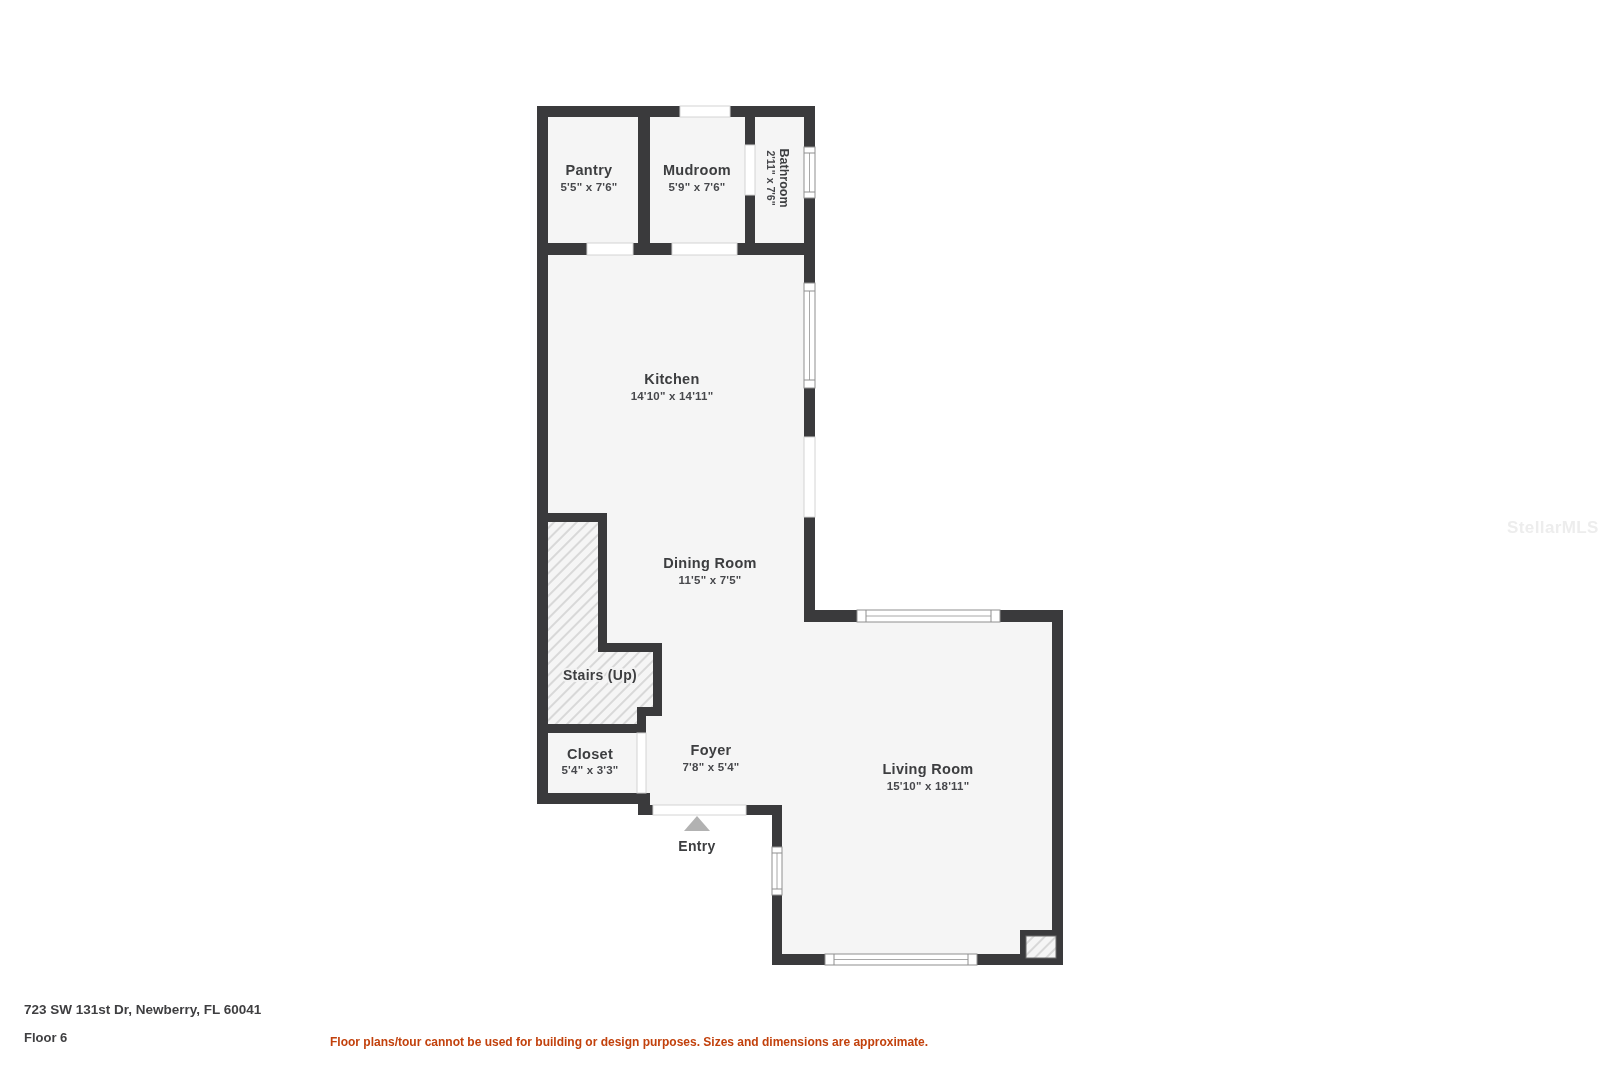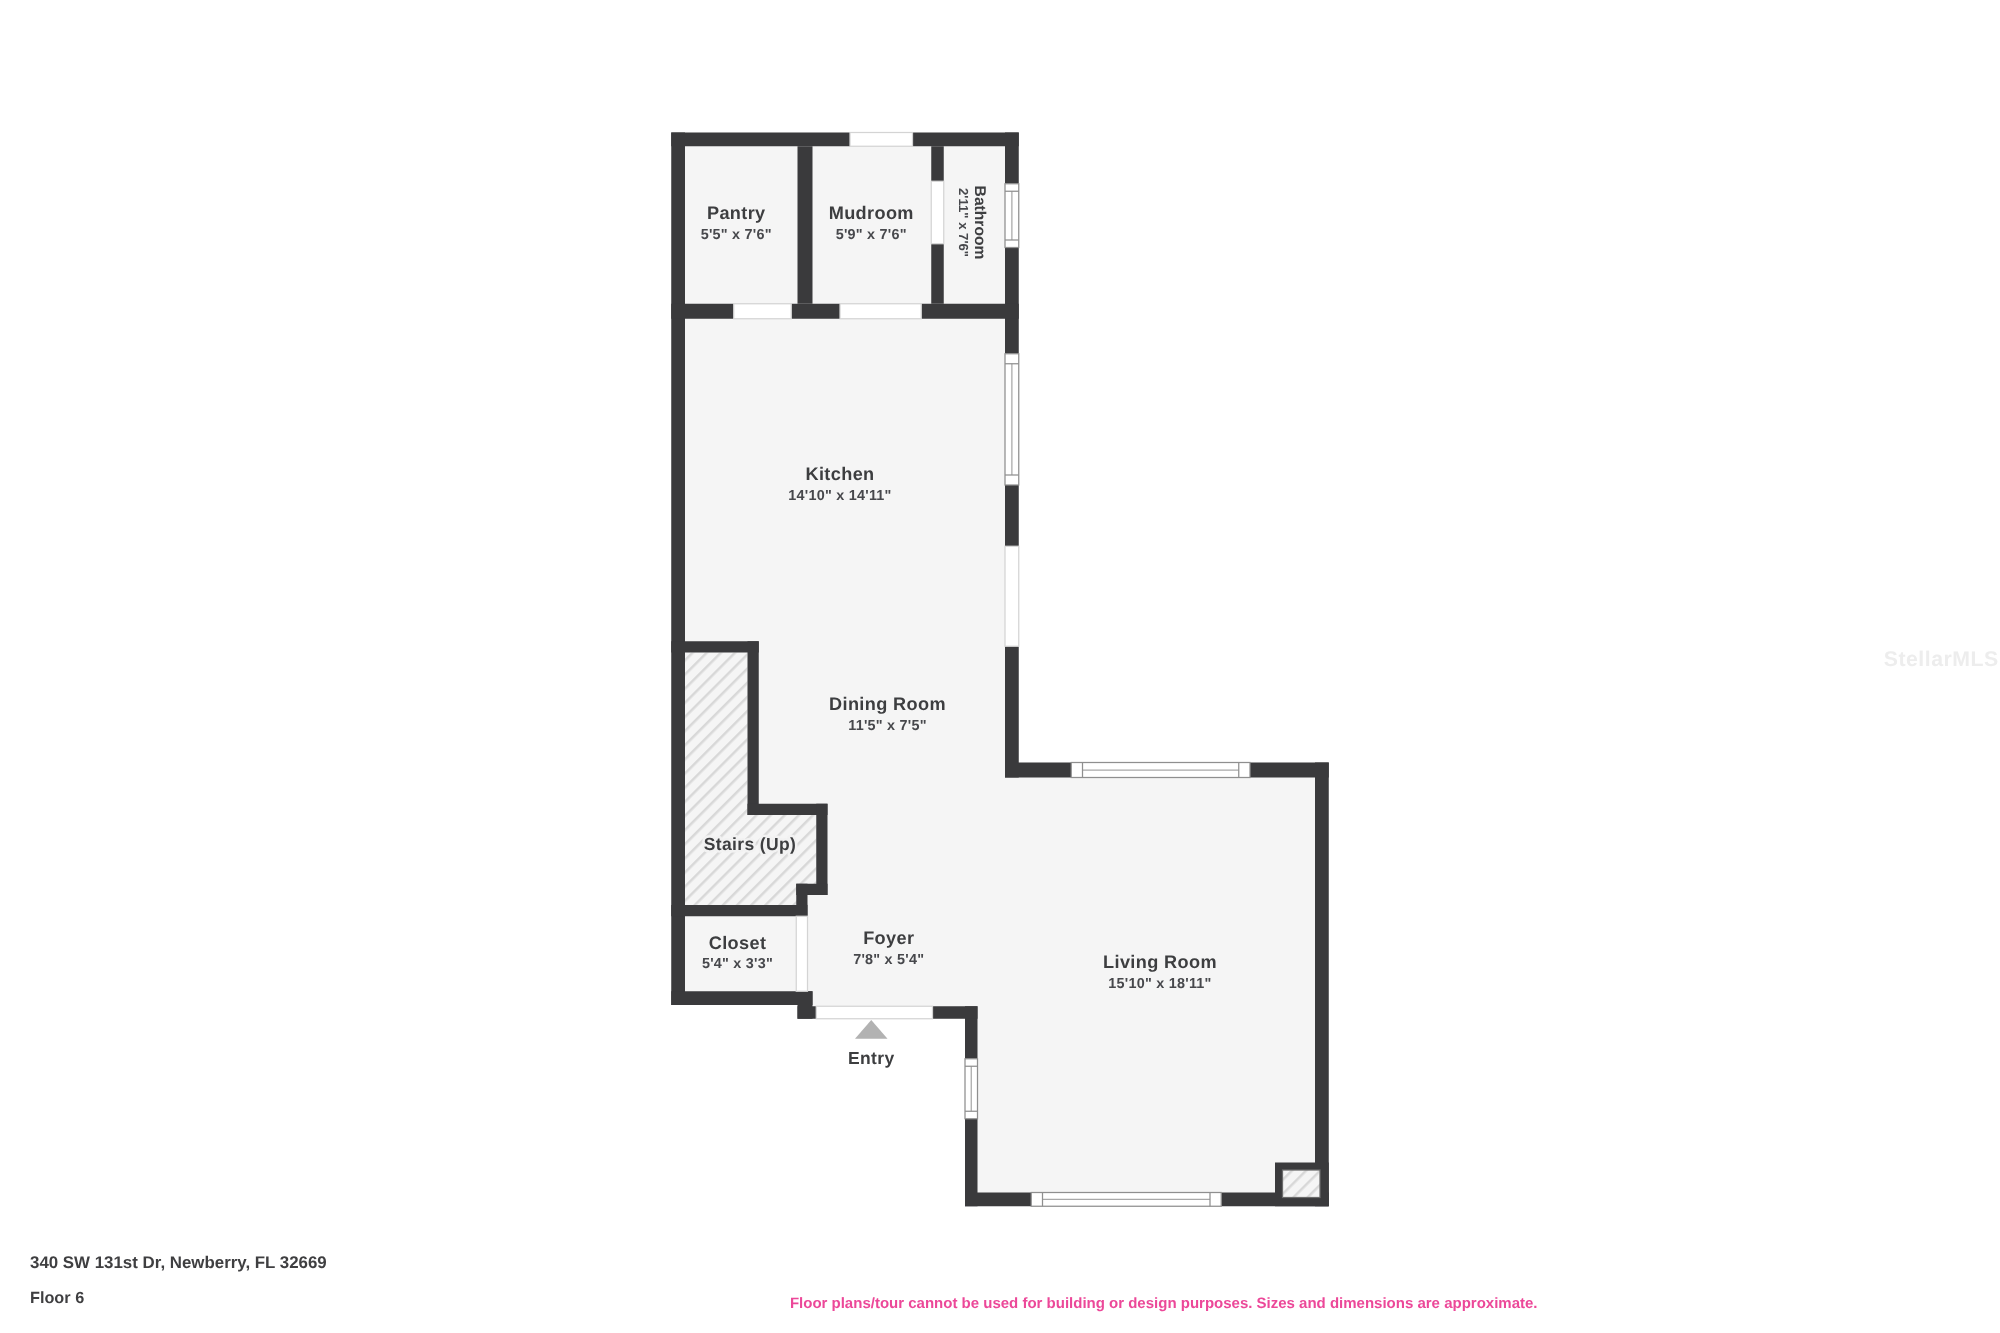--- a/index.html
+++ b/index.html
@@ -12,22 +12,22 @@
   .win{fill:#ffffff;stroke:#8f8f8f;stroke-width:1;}
   .winline{stroke:#a8a8a8;stroke-width:1;}
   .wincap{stroke:#8f8f8f;stroke-width:1;}
   .rt{font:700 14.5px "Liberation Sans",sans-serif;fill:#3d3e40;text-anchor:middle;letter-spacing:.3px;}
   .rd{font:700 11.5px "Liberation Sans",sans-serif;fill:#47484c;text-anchor:middle;letter-spacing:.2px;}
   .bt{font:700 12.5px "Liberation Sans",sans-serif;fill:#3d3e40;text-anchor:middle;}
   .bd{font:700 10.5px "Liberation Sans",sans-serif;fill:#47484c;text-anchor:middle;}
   .halo{paint-order:stroke;stroke:#f2f2f2;stroke-width:4px;stroke-linejoin:round;}
   .addr{position:absolute;left:24px;top:1002px;font-size:13.5px;font-weight:700;color:#3f3f41;}
   .floorlbl{position:absolute;left:24px;top:1030px;font-size:13px;font-weight:700;color:#3f3f41;}
-  .disclaimer{position:absolute;left:330px;top:1035px;width:900px;text-align:right;
-              font-size:12px;font-weight:700;color:#ec4899;}
+  .disclaimer{position:absolute;left:330px;top:1035px;width:900px;text-align:left;
+              font-size:12px;font-weight:700;color:#c2410c;}
   .watermark{position:absolute;left:1507px;top:518px;font-size:17px;font-weight:700;
              color:#ededed;letter-spacing:.4px;}
 </style>
 </head>
 <body>
 
 <div class="page">
 
   <svg width="1600" height="1066" viewBox="0 0 1600 1066">
     <defs>
@@ -162,17 +162,17 @@
 
     <text class="rt" x="711" y="755">Foyer</text>
     <text class="rd" x="711" y="771">7'8" x 5'4"</text>
 
     <text class="rt" x="928" y="774">Living Room</text>
     <text class="rd" x="928" y="790">15'10" x 18'11"</text>
 
     <text class="rt" x="697" y="851" style="font-size:14px;">Entry</text>
   </svg>
 
-  <div class="addr">340 SW 131st Dr, Newberry, FL 32669</div>
+  <div class="addr">723 SW 131st Dr, Newberry, FL 60041</div>
   <div class="floorlbl">Floor 6</div>
   <div class="disclaimer">Floor plans/tour cannot be used for building or design purposes. Sizes and dimensions are approximate.</div>
   <div class="watermark">StellarMLS</div>
 </div>
 
 </body></html>

